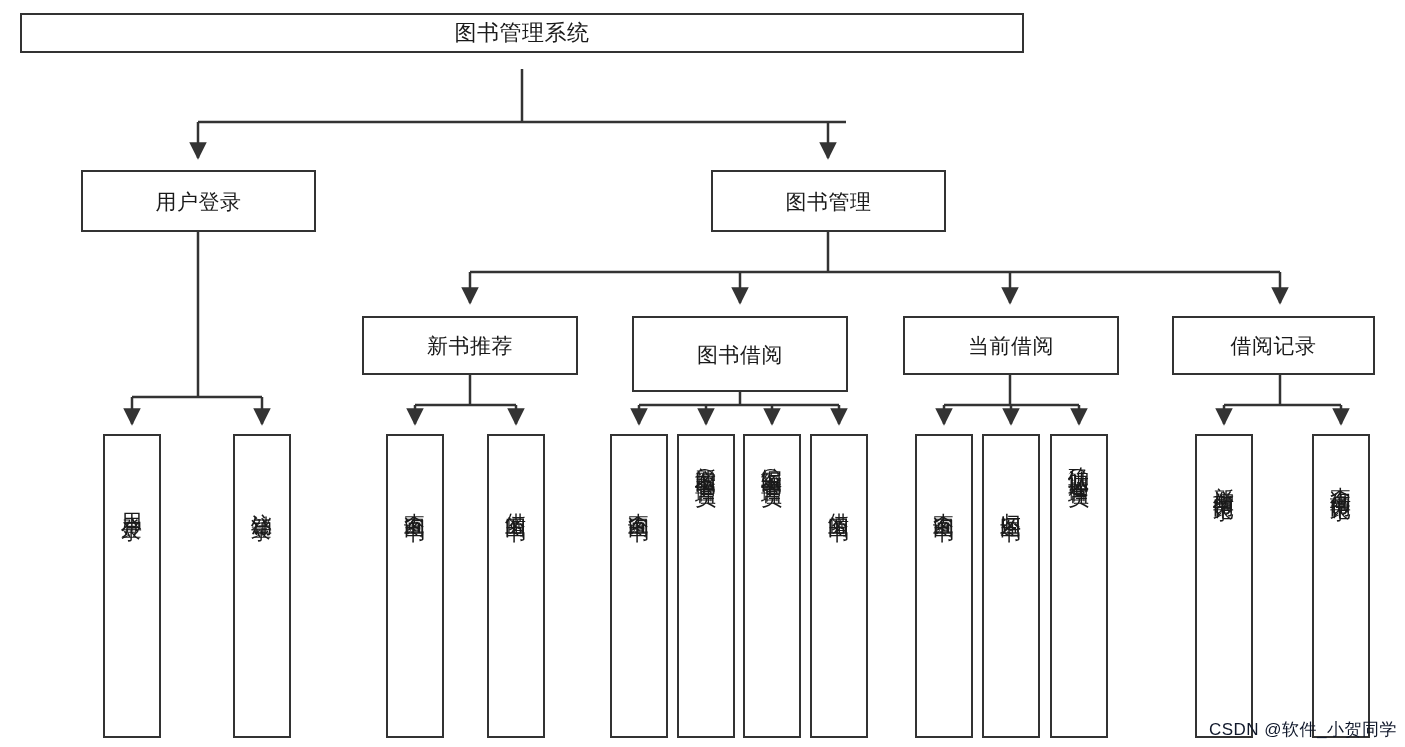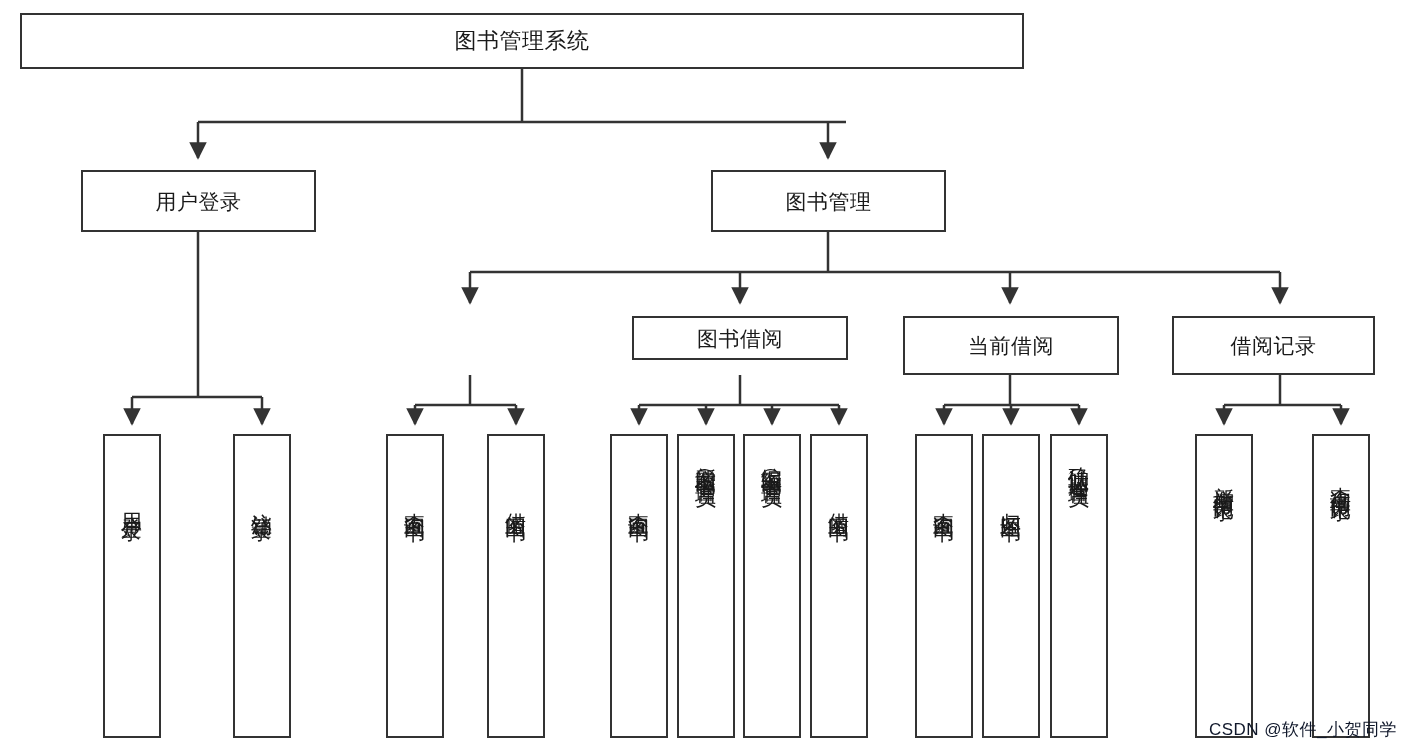--- a/index.html
+++ b/index.html
@@ -125,32 +125,35 @@
       <path d="M 1011 405 L 1011 424" marker-end="url(#arrow)"></path>
       <path d="M 1079 405 L 1079 424" marker-end="url(#arrow)"></path>
 
       <path d="M 1280 375 L 1280 405"></path>
       <path d="M 1224 405 L 1341 405"></path>
       <path d="M 1224 405 L 1224 424" marker-end="url(#arrow)"></path>
       <path d="M 1341 405 L 1341 424" marker-end="url(#arrow)"></path>
     </g>
   </svg>
 
-  <div class="node horiz root" id="node-root" style="left:20px; top:13px; width:1004px; height:56px;">
+  <div class="node horiz root" id="node-root" style="left:20px; top:13px; width:1004px; height:40px;">
     <span class="label">图书管理系统</span>
   </div>
 
   <div class="node horiz" style="left:81px; top:170px; width:235px; height:62px;">
     <span class="label">用户登录</span>
   </div>
   <div class="node horiz" style="left:711px; top:170px; width:235px; height:62px;">
     <span class="label">图书管理</span>
   </div>
 
-  <div class="node horiz" style="left:632px; top:316px; width:216px; height:44px;">
+  <div class="node horiz" style="left:362px; top:316px; width:216px; height:59px;">
+    <span class="label">新书推荐</span>
+  </div>
+  <div class="node horiz" style="left:632px; top:316px; width:216px; height:76px;">
     <span class="label">图书借阅</span>
   </div>
   <div class="node horiz" style="left:903px; top:316px; width:216px; height:59px;">
     <span class="label">当前借阅</span>
   </div>
   <div class="node horiz" style="left:1172px; top:316px; width:203px; height:59px;">
     <span class="label">借阅记录</span>
   </div>
 
   <div class="node vert pad-low" style="left:103px; top:434px; width:58px; height:304px;">

